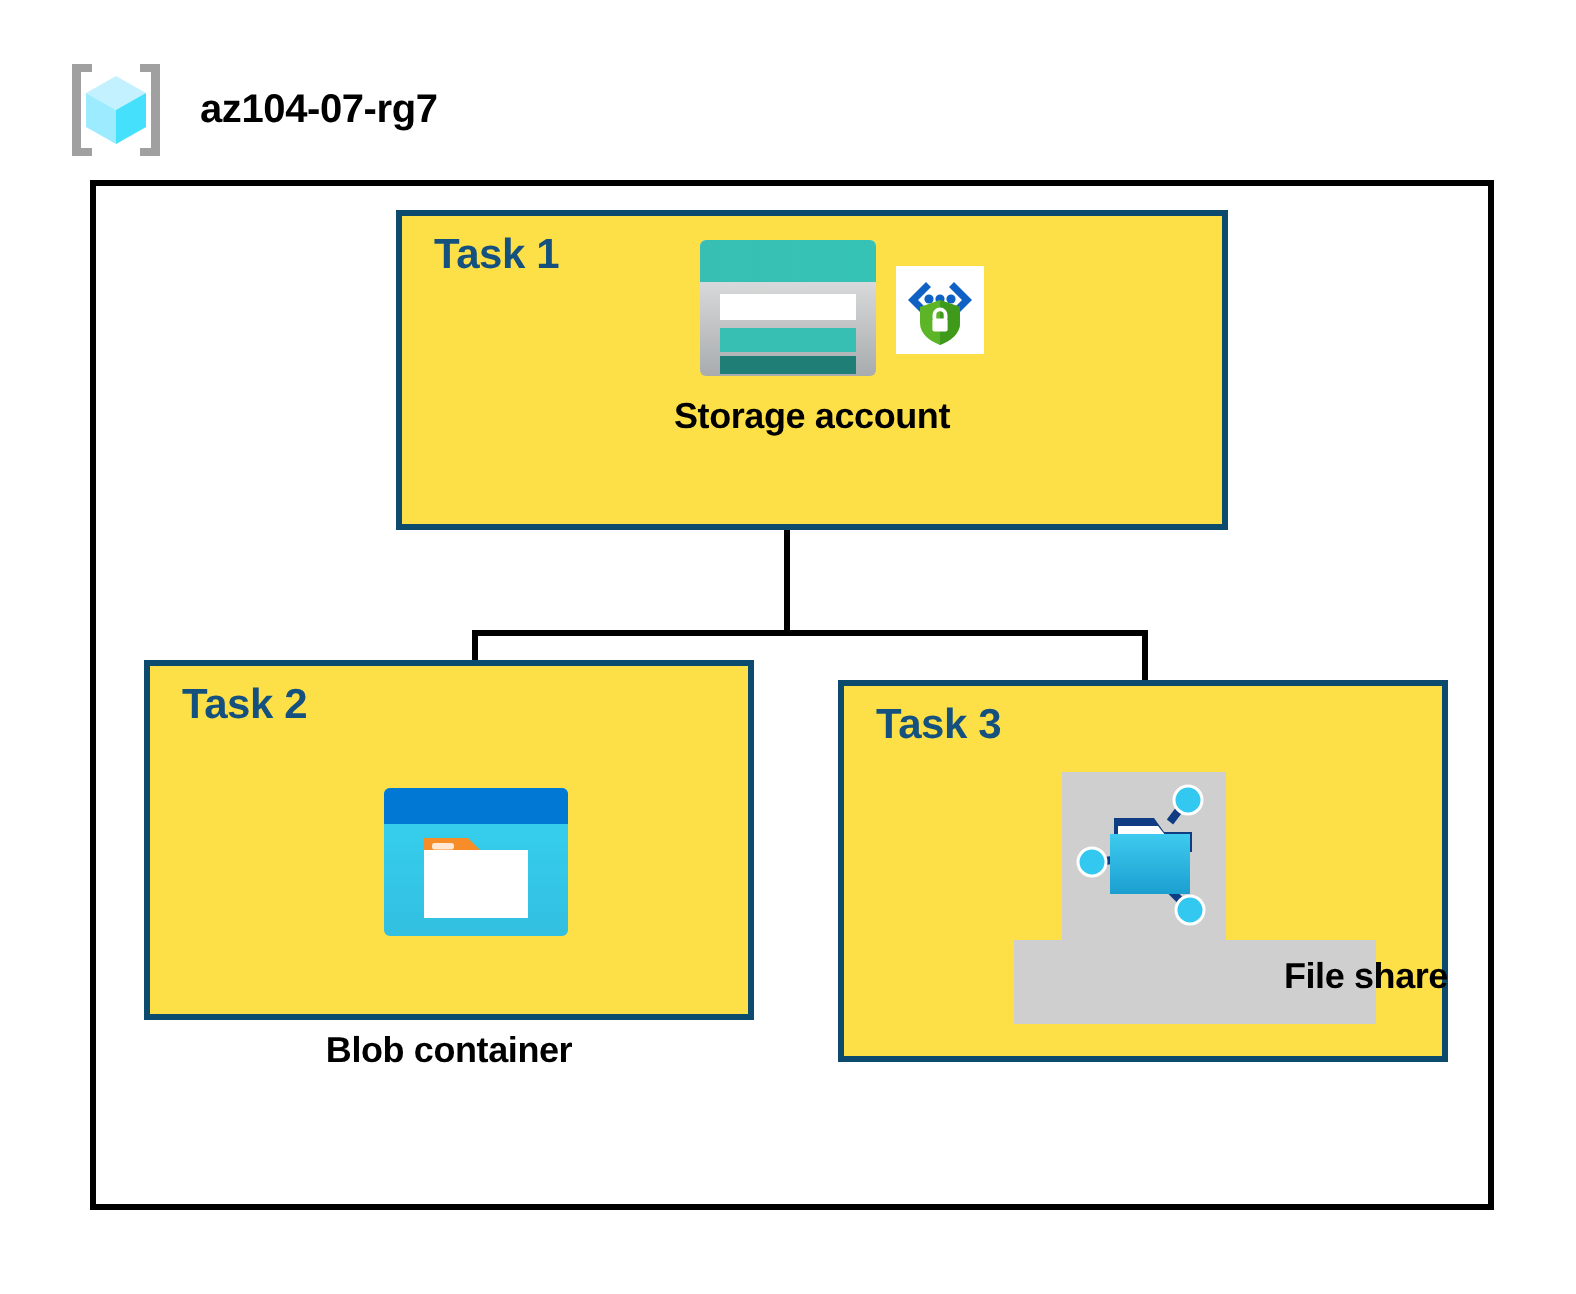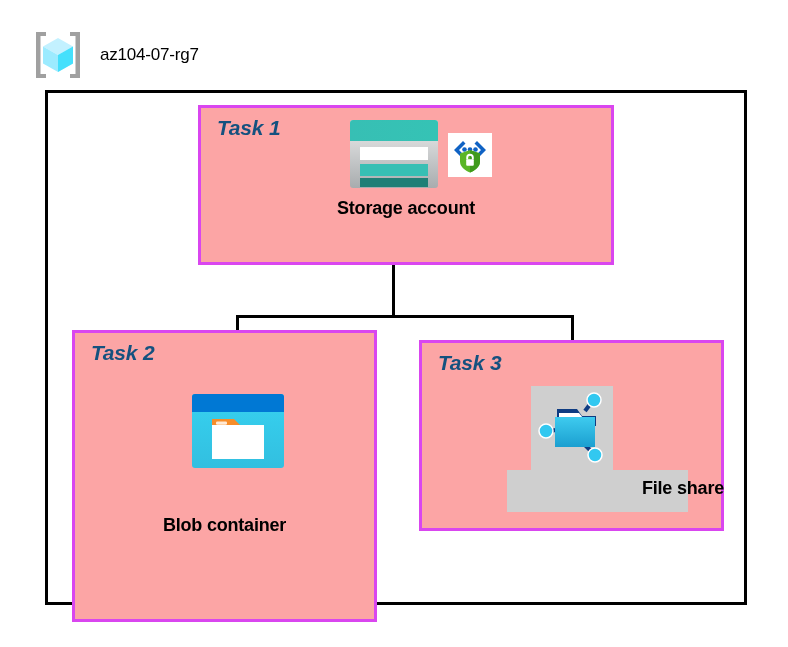--- a/index.html
+++ b/index.html
@@ -30,49 +30,48 @@
     display: flex;
     align-items: center;
     gap: 14px;
   }
   .rg-icon {
     width: 56px;
     height: 56px;
     display: block;
   }
   .rg-title {
-    font-size: 17px;
-    font-weight: normal;
+    font-size: 20px;
+    font-weight: bold;
     color: #000000;
     letter-spacing: -0.2px;
     white-space: nowrap;
   }
 
   
   .rg-box {
     position: absolute;
     left: 45px;
     top: 90px;
     width: 702px;
     height: 515px;
     border: 3px solid #000000;
     background: #ffffff;
     box-sizing: border-box;
   }
 
   
   .task-box {
     position: absolute;
-    background: #fca5a5;
-    border: 3px solid #d946ef;
+    background: #fde047;
+    border: 3px solid #0c4a6e;
     box-sizing: border-box;
-    font-style: italic;
   }
   #task-1 { left: 198px; top: 105px; width: 416px; height: 160px; }
-  #task-2 { left: 72px;  top: 330px; width: 305px; height: 292px; }
+  #task-2 { left: 72px;  top: 330px; width: 305px; height: 180px; }
   #task-3 { left: 419px; top: 340px; width: 305px; height: 191px; }
 
   .task-label {
     position: absolute;
     left: 16px;
     top: 8px;
     font-size: 21px;
     font-weight: bold;
     color: #14517F;
     letter-spacing: -0.2px;

